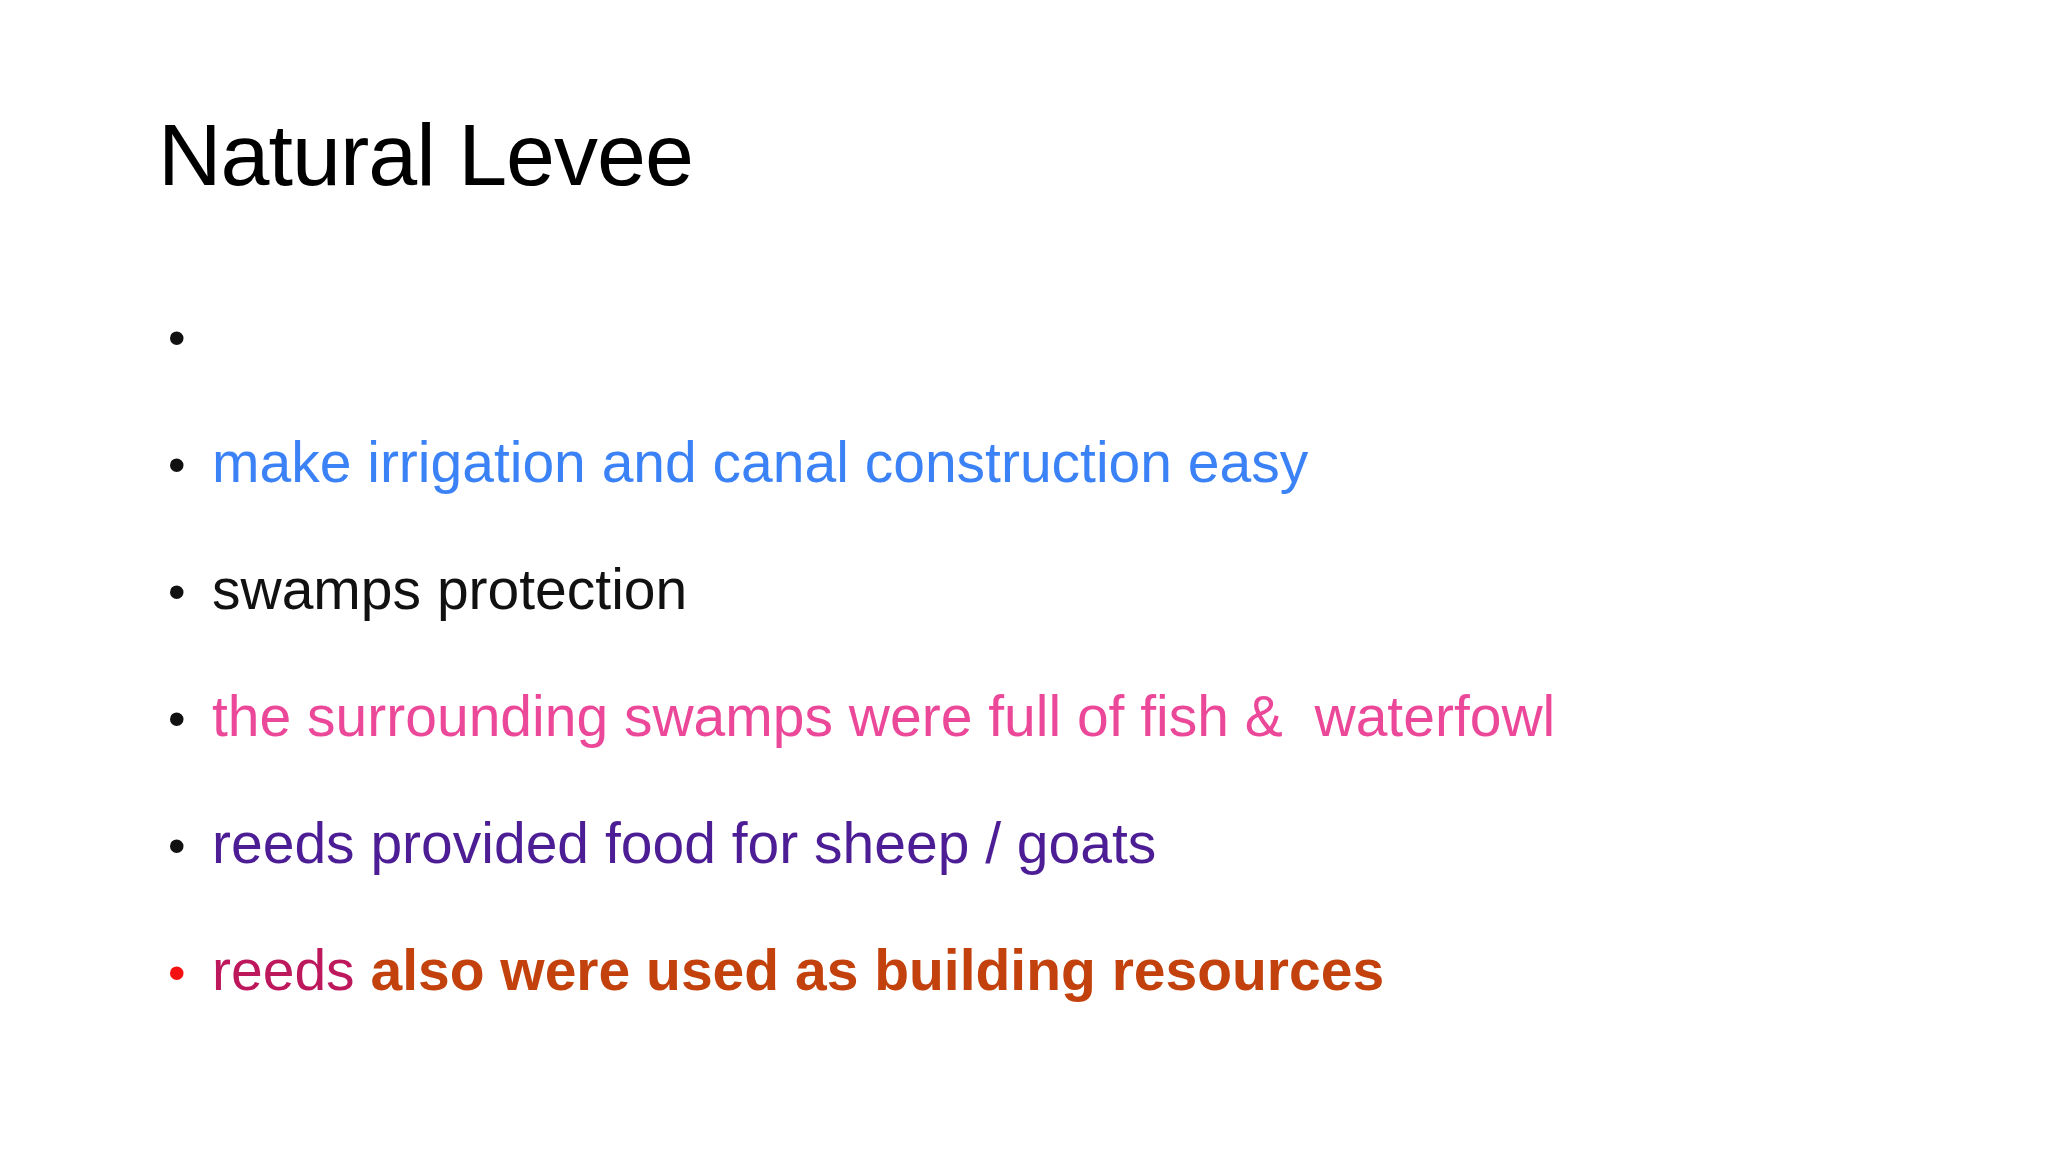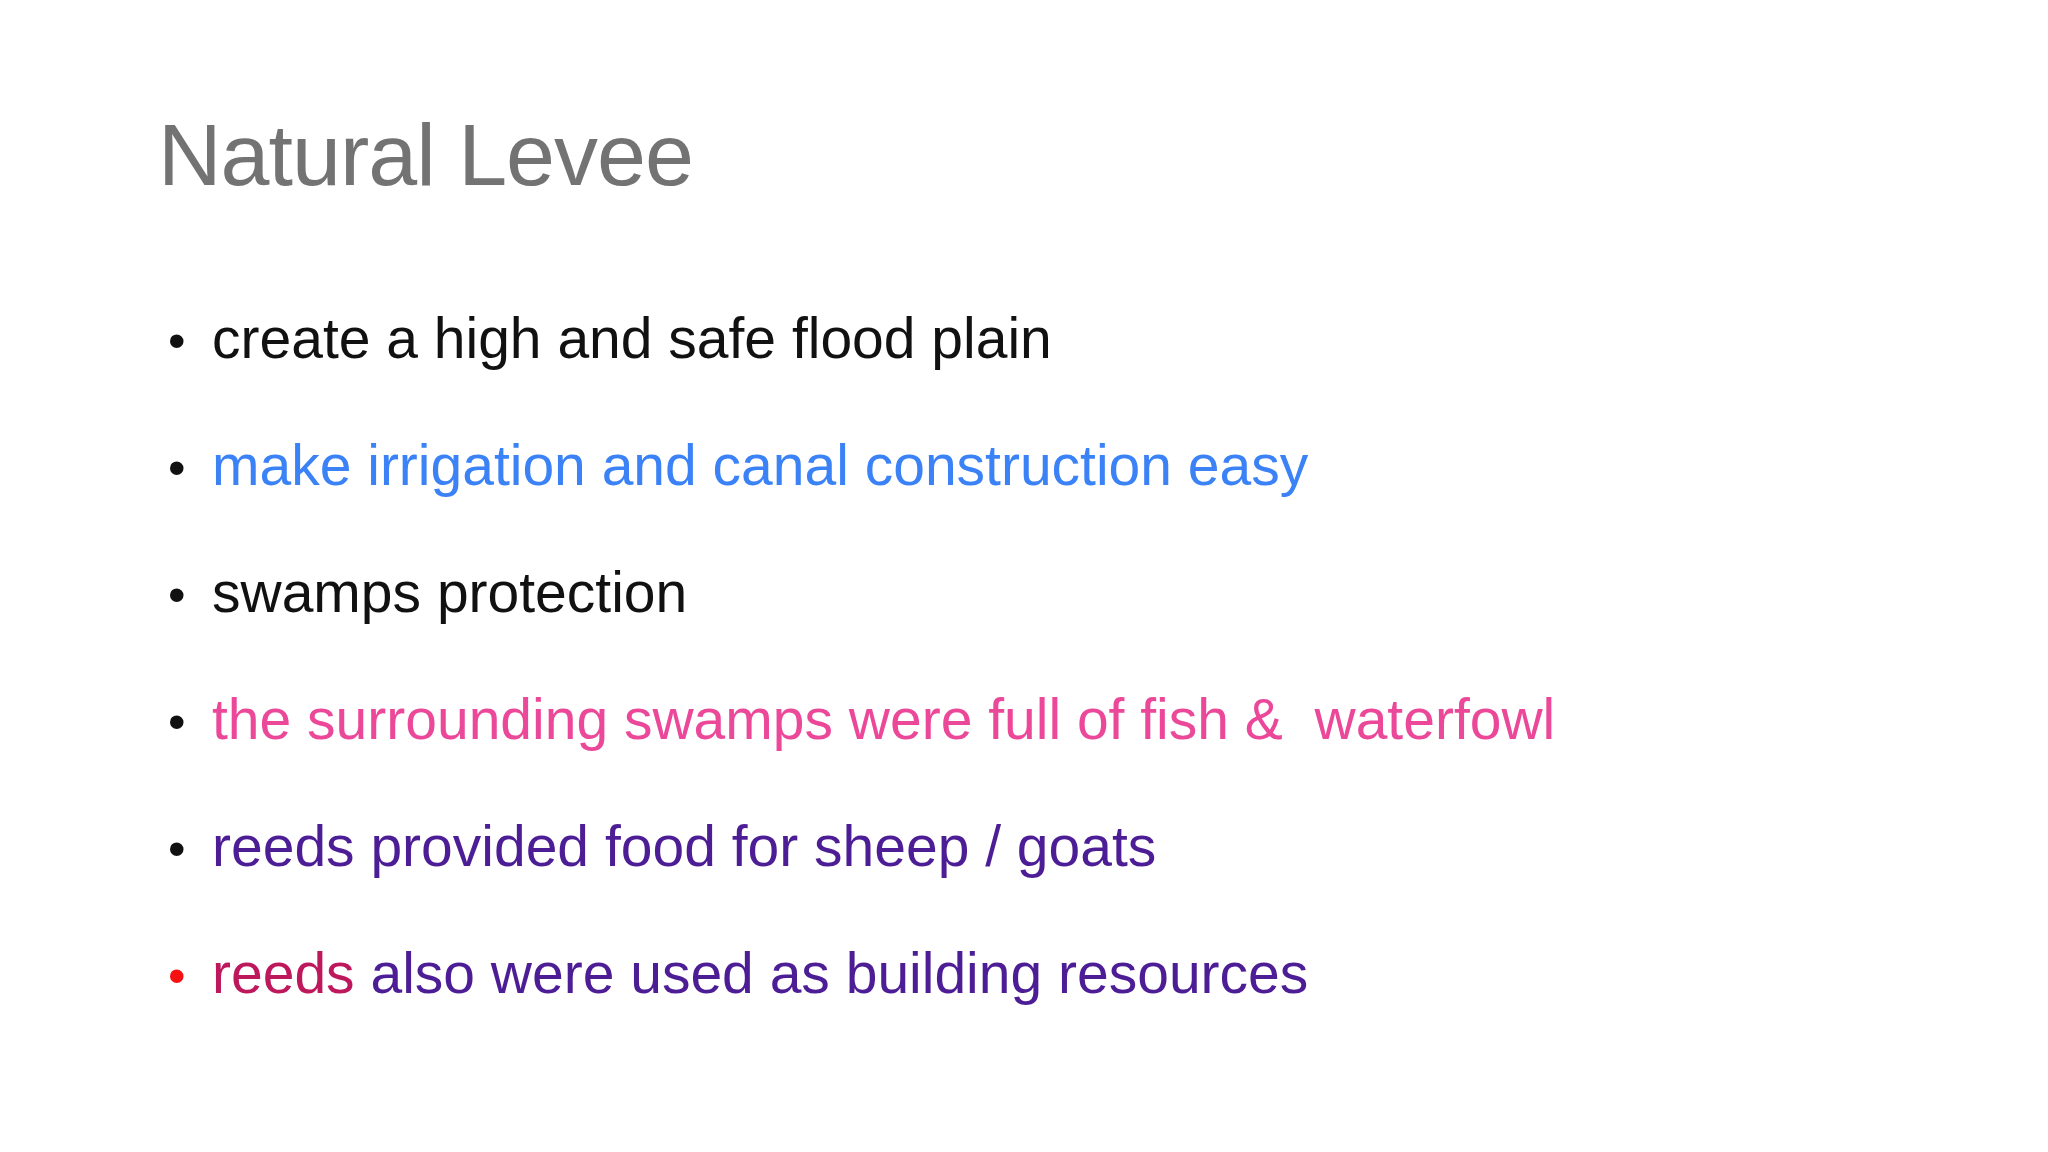--- a/index.html
+++ b/index.html
@@ -20,21 +20,21 @@
     background: #ffffff;
   }
   .slide-title {
     position: absolute;
     left: 158px;
     top: 104px;
     margin: 0;
     font-size: 88px;
     font-weight: 300;
     letter-spacing: -1px;
-    color: #737373;
+    color: #000000;
     line-height: 1.15;
     white-space: nowrap;
   }
   .bullet-list {
     position: absolute;
     left: 168px;
     top: 304px;
     margin: 0;
     padding: 0;
     list-style: none;
@@ -63,36 +63,35 @@
   }
 </style>
 </head>
 <body>
 
 <div class="slide">
   <h1 class="slide-title">Natural Levee</h1>
   <ul class="bullet-list">
       <li class="bullet-item">
         <span class="bullet-marker" style="color: rgb(17, 17, 17);">•</span>
-        <span class="bullet-text"><span class="seg" style="color: rgb(17, 17, 17);">create a high and safe flood plain</span></span>
       </li>
       <li class="bullet-item">
         <span class="bullet-marker" style="color: rgb(17, 17, 17);">•</span>
         <span class="bullet-text"><span class="seg" style="color: #3b82f6;">make irrigation and canal construction easy</span></span>
       </li>
       <li class="bullet-item">
         <span class="bullet-marker" style="color: rgb(17, 17, 17);">•</span>
         <span class="bullet-text"><span class="seg" style="color: rgb(17, 17, 17);">swamps protection</span></span>
       </li>
       <li class="bullet-item">
         <span class="bullet-marker" style="color: rgb(17, 17, 17);">•</span>
         <span class="bullet-text"><span class="seg" style="color: #ec4899;">the surrounding swamps were full of fish &amp;  waterfowl</span></span>
       </li>
       <li class="bullet-item">
         <span class="bullet-marker" style="color: rgb(17, 17, 17);">•</span>
         <span class="bullet-text"><span class="seg" style="color: #4c1d95;">reeds provided food for sheep / goats</span></span>
       </li>
       <li class="bullet-item">
         <span class="bullet-marker" style="color: rgb(245, 17, 17);">•</span>
-        <span class="bullet-text"><span class="seg" style="color: #be185d;">reeds</span><span class="seg" style="color: #4c1d95;"> also were used as building resources</span></span>
+        <span class="bullet-text"><span class="seg" style="color: #be185d;">reeds</span><span class="seg" style="color: #c2410c; font-weight: bold;"> also were used as building resources</span></span>
       </li>
     </ul>
 </div>
 
 </body></html>

